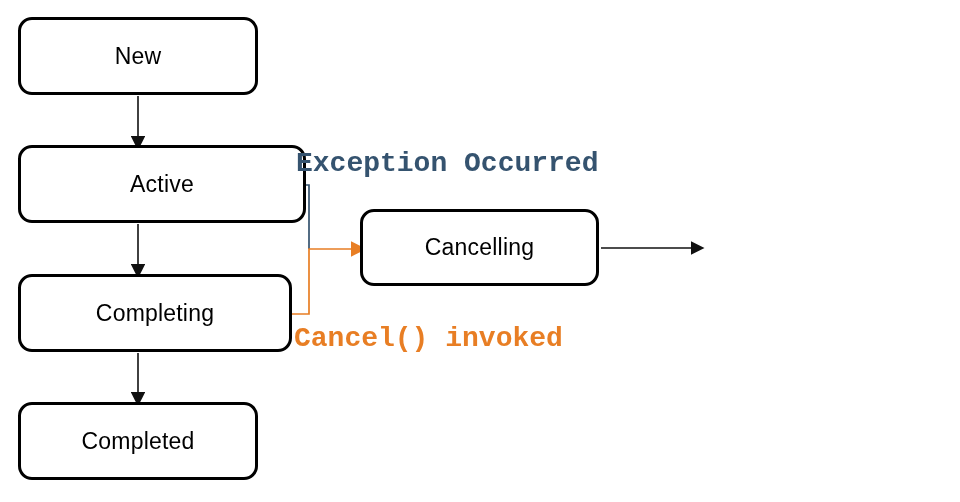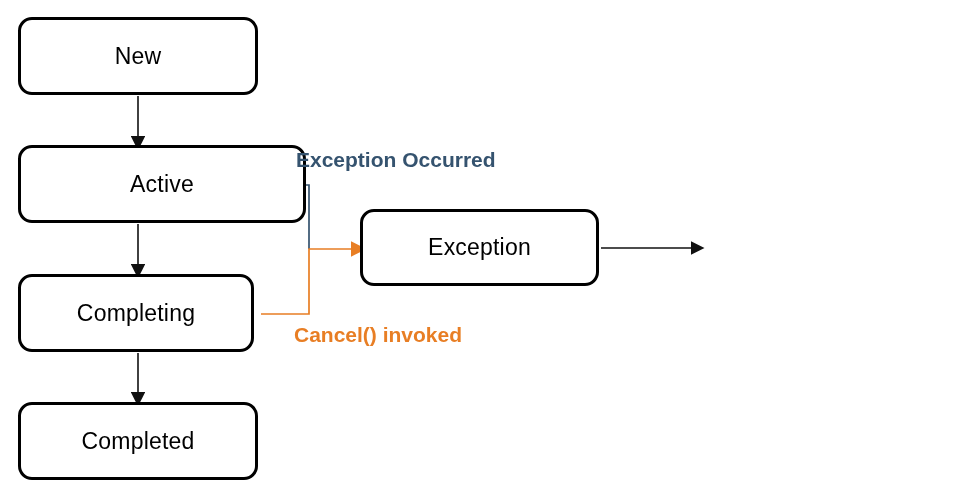--- a/index.html
+++ b/index.html
@@ -25,30 +25,31 @@
     display: flex;
     align-items: center;
     justify-content: center;
     font-size: 23px;
     font-weight: 500;
     color: #000000;
     letter-spacing: 0.2px;
   }
   #node-new        { left: 18px;  top: 17px;  width: 240px; height: 78px; }
   #node-active     { left: 18px;  top: 145px; width: 288px; height: 78px; }
-  #node-completing { left: 18px;  top: 274px; width: 236px; height: 78px; }
+  #node-completing { left: 18px;  top: 274px; width: 274px; height: 78px; }
   #node-completed  { left: 18px;  top: 402px; width: 240px; height: 78px; justify-content: center; }
   #node-cancelling { left: 360px; top: 209px; width: 239px; height: 77px; }
   #node-cancelled  { left: 701px; top: 209px; width: 240px; height: 78px; }
 
   .edge-label {
     position: absolute;
-    font-size: 21px;
+    font-size: 28px;
     font-weight: 600;
     white-space: nowrap;
+    font-family: Liberation Mono, monospace;
   }
   #label-exception { left: 296px; top: 148px; color: #35536F; }
   #label-cancel    { left: 294px; top: 323px; color: #E87E24; }
 
   #connector-layer {
     position: absolute;
     left: 0; top: 0;
     width: 960px;
     height: 502px;
     pointer-events: none;
@@ -92,21 +93,21 @@
 
   <div class="node" id="node-completing">
     <span>Completing</span>
   </div>
 
   <div class="node" id="node-completed">
     <span>Completed</span>
   </div>
 
   <div class="node" id="node-cancelling">
-    <span>Exception</span>
+    <span>Cancelling</span>
   </div>
 
 
   <div class="edge-label" id="label-exception">Exception Occurred</div>
 
   <div class="edge-label" id="label-cancel">Cancel() invoked</div>
 
 </div>
 
 </body></html>

